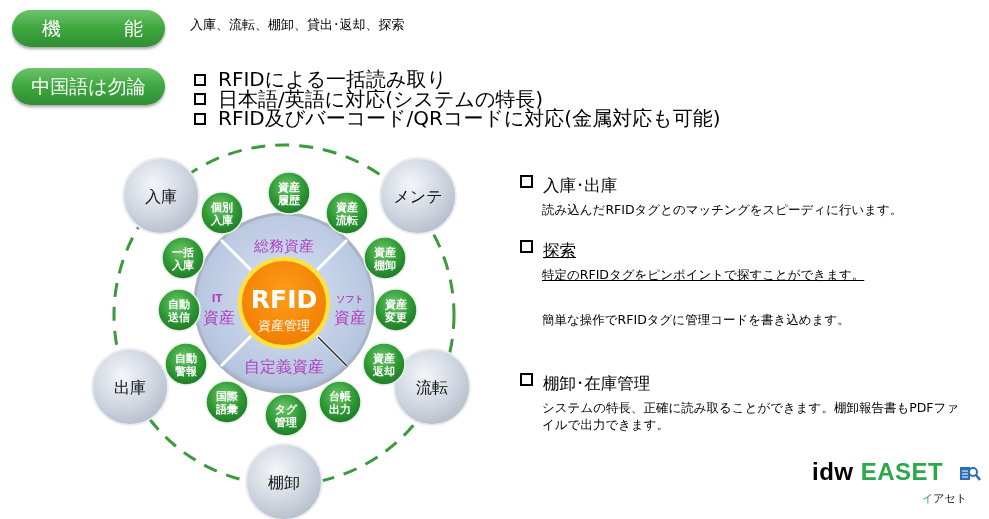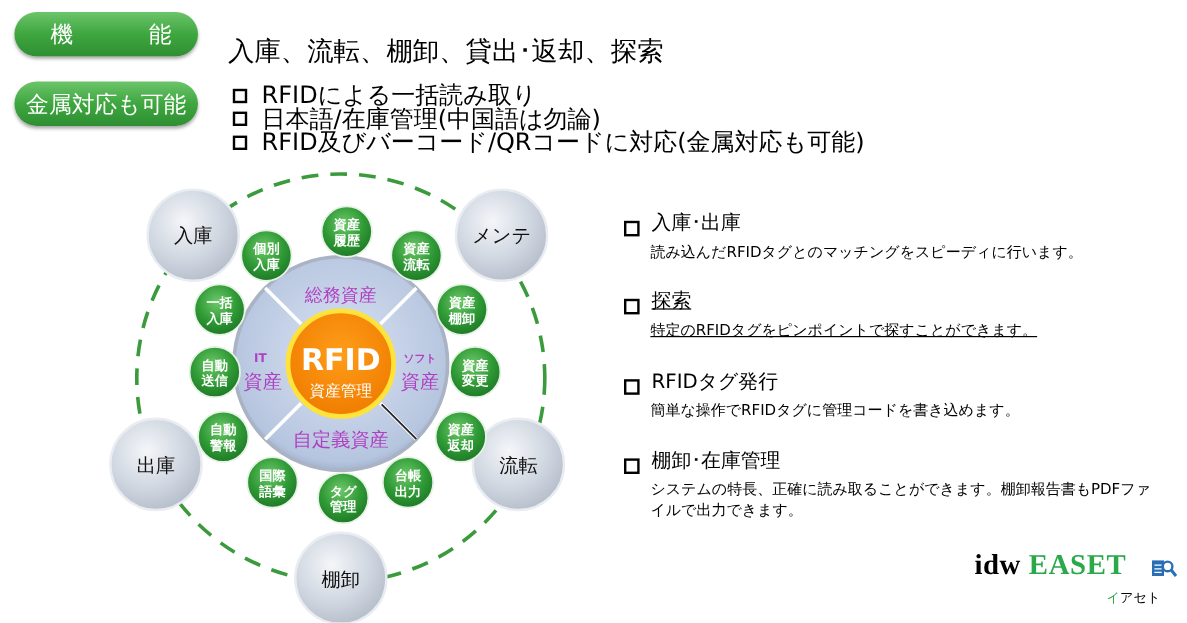--- a/index.html
+++ b/index.html
@@ -3,50 +3,50 @@
 <meta charset="utf-8">
 <style>
   html, body { margin:0; padding:0; background:#ffffff; }
   body { width:989px; height:519px; position:relative; overflow:hidden; font-family:"DejaVu Sans", sans-serif; color:#000; }
   .pill { position:absolute; left:12px; width:153px; height:37px; border-radius:19px;
     background:linear-gradient(#6cc46a 0%, #3ea63f 50%, #2f8f33 100%);
     box-shadow:0 2px 3px rgba(0,0,0,0.35); color:#fff; display:flex; align-items:center; justify-content:center;
     font-size:19px; }
   .pill.func { top:10px; letter-spacing:22px; padding-left:30px; box-sizing:border-box; }
   .pill.feat { top:68px; font-size:19px; }
-  .func-text { position:absolute; left:190px; top:28px; font-size:22px; }
+  .func-text { position:absolute; left:190px; top:16px; font-size:13px; }
   .feat-list { position:absolute; left:194px; top:70px; font-size:20px; line-height:19.5px; }
   .feat-list div { display:flex; align-items:center; }
   .sq { display:inline-block; width:8px; height:8px; border:2px solid #000; margin-right:12px; }
   svg#diag { position:absolute; left:0; top:0; }
   .right { position:absolute; left:520px; }
-  .rh { font-size:16.5px; display:flex; align-items:flex-end; }
+  .rh { font-size:16.5px; display:flex; align-items:flex-start; }
   .rh .sq { width:9px; height:9px; margin-right:10px; }
   .rd { font-size:12.5px; margin-left:22px; margin-top:4px; line-height:17px; width:420px; }
-  .logo { position:absolute; left:812px; top:458px; font-family:Liberation Serif, serif; font-weight:bold; font-size:24px; letter-spacing:0.5px; }
+  .logo { position:absolute; left:812px; top:458px; font-family:Liberation Sans, sans-serif; font-weight:bold; font-size:24px; letter-spacing:0.5px; }
   .logo .e { color:#2aa84a; }
   .logo-sub { position:absolute; left:922px; top:491px; font-size:11px; font-weight:normal; }
   .logo-sub .g { color:#2aa84a; }
   .logo-icon { position:absolute; left:959px; top:465px; }
 </style>
 </head>
 <body>
 
 <div class="pill func">機　能</div>
 <div class="func-text">入庫、流転、棚卸、貸出･返却、探索</div>
 
-<div class="pill feat">金属対応も可能</div>
+<div class="pill feat">中国語は勿論</div>
 <div class="feat-list">
   <div>
       <span class="sq"></span>
       <span>RFIDによる一括読み取り</span>
     </div>
   <div>
       <span class="sq"></span>
-      <span>日本語/在庫管理(中国語は勿論)</span>
+      <span>日本語/英語に対応(システムの特長)</span>
     </div>
   <div>
       <span class="sq"></span>
       <span>RFID及びバーコード/QRコードに対応(金属対応も可能)</span>
     </div>
 </div>
 
 <svg id="diag" width="989" height="519">
   <defs>
     <radialGradient id="gGreen" cx="45%" cy="35%" r="65%">
@@ -183,24 +183,20 @@
   <div class="rd">読み込んだRFIDタグとのマッチングをスピーディに行います。</div>
 </div>
 <div class="right" style="top:240px;text-decoration:underline;">
   <div class="rh">
       <span class="sq"></span>
       <span>探索</span>
     </div>
   <div class="rd">特定のRFIDタグをピンポイントで探すことができます。</div>
 </div>
 <div class="right" style="top:307px;">
-  <div class="rh">
-      <span class="sq"></span>
-      <span>RFIDタグ発行</span>
-    </div>
   <div class="rd">簡単な操作でRFIDタグに管理コードを書き込めます。</div>
 </div>
 <div class="right" style="top:373px;">
   <div class="rh">
       <span class="sq"></span>
       <span>棚卸･在庫管理</span>
     </div>
   <div class="rd">システムの特長、正確に読み取ることができます。棚卸報告書もPDFファイルで出力できます。</div>
 </div>
 

